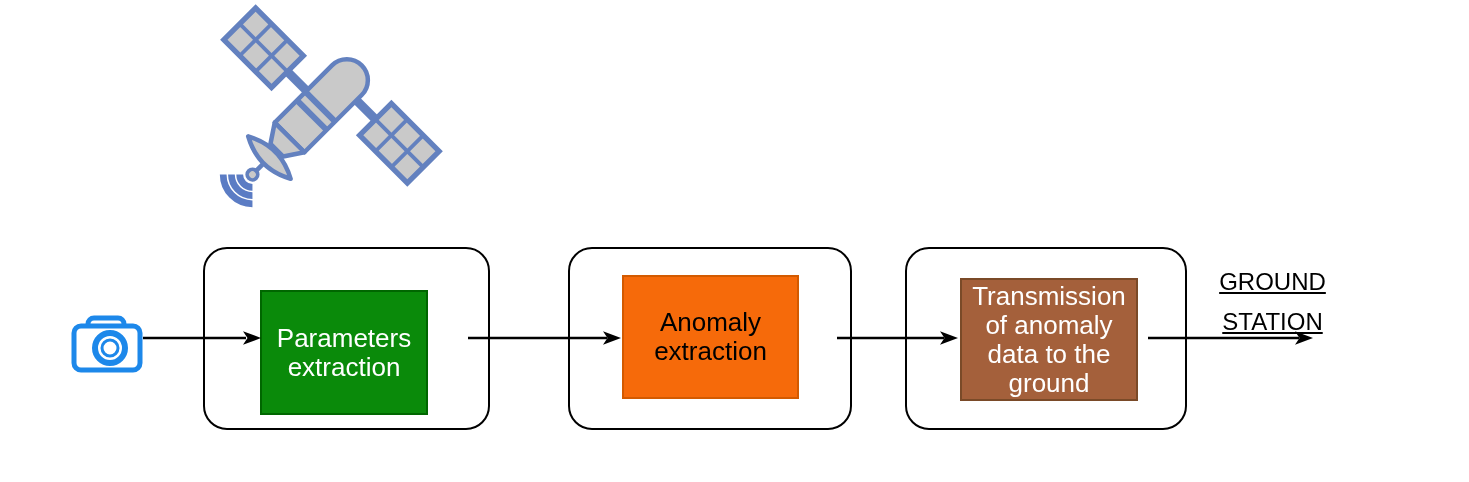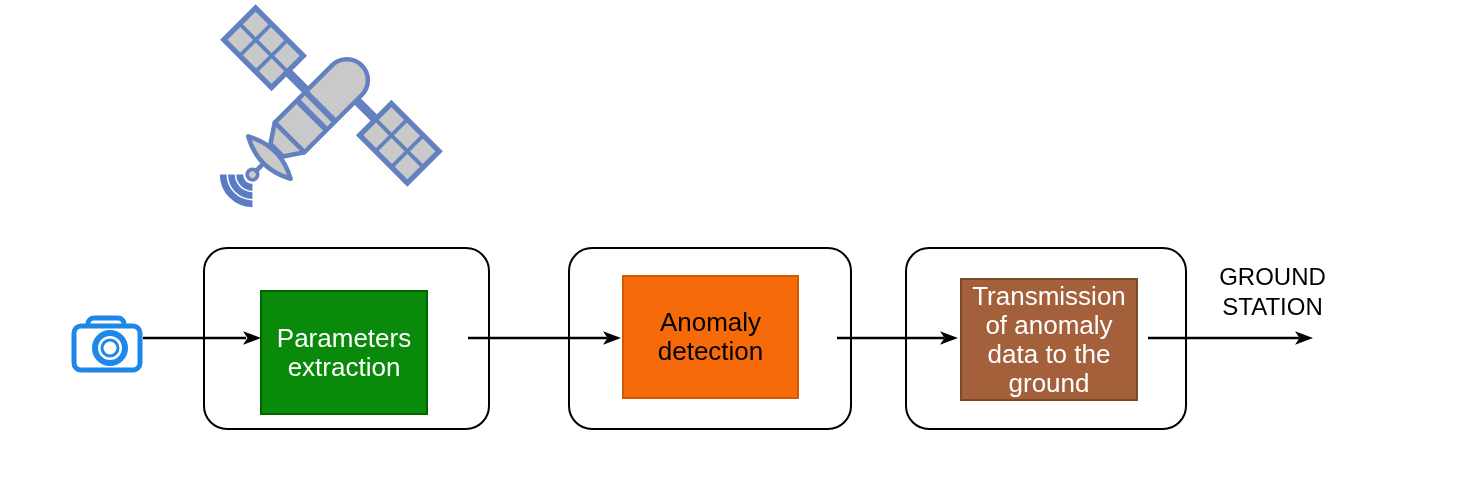--- a/index.html
+++ b/index.html
@@ -50,22 +50,23 @@
     background: #a4603b; border: 2px solid #7a4a28; color: #ffffff;
     padding: 0 19px;
     line-height: 29px;
   }
 
   #ground-station {
     position: absolute;
     left: 1200px; top: 262px; width: 145px;
     text-align: center;
     font-size: 24px;
-    line-height: 30px;
+    line-height: 40px;
     color: #000000;
+    text-decoration: underline;
   }
 
   #arrow-layer {
     position: absolute;
     left: 0; top: 0;
     pointer-events: none;
   }
 
   #satellite-svg { position: absolute; left: 212px; top: 0px; }
   #camera-svg { position: absolute; left: 70px; top: 314px; }
@@ -119,21 +120,21 @@
   </svg>
 
   <div id="container-1" class="stage-container"></div>
   <div id="container-2" class="stage-container"></div>
   <div id="container-3" class="stage-container"></div>
 
   <div id="node-1" class="node-box">
     <span>Parameters extraction</span>
   </div>
   <div id="node-2" class="node-box">
-    <span>Anomaly detection</span>
+    <span>Anomaly extraction</span>
   </div>
   <div id="node-3" class="node-box">
     <span>Transmission of anomaly data to the ground</span>
   </div>
 
   <div id="ground-station">GROUND STATION</div>
 
   <svg id="arrow-layer" width="1469" height="482" viewBox="0 0 1469 482">
     <g>
       <line x1="143" y1="338" x2="246" y2="338" stroke="#000000" stroke-width="2.4"></line>

